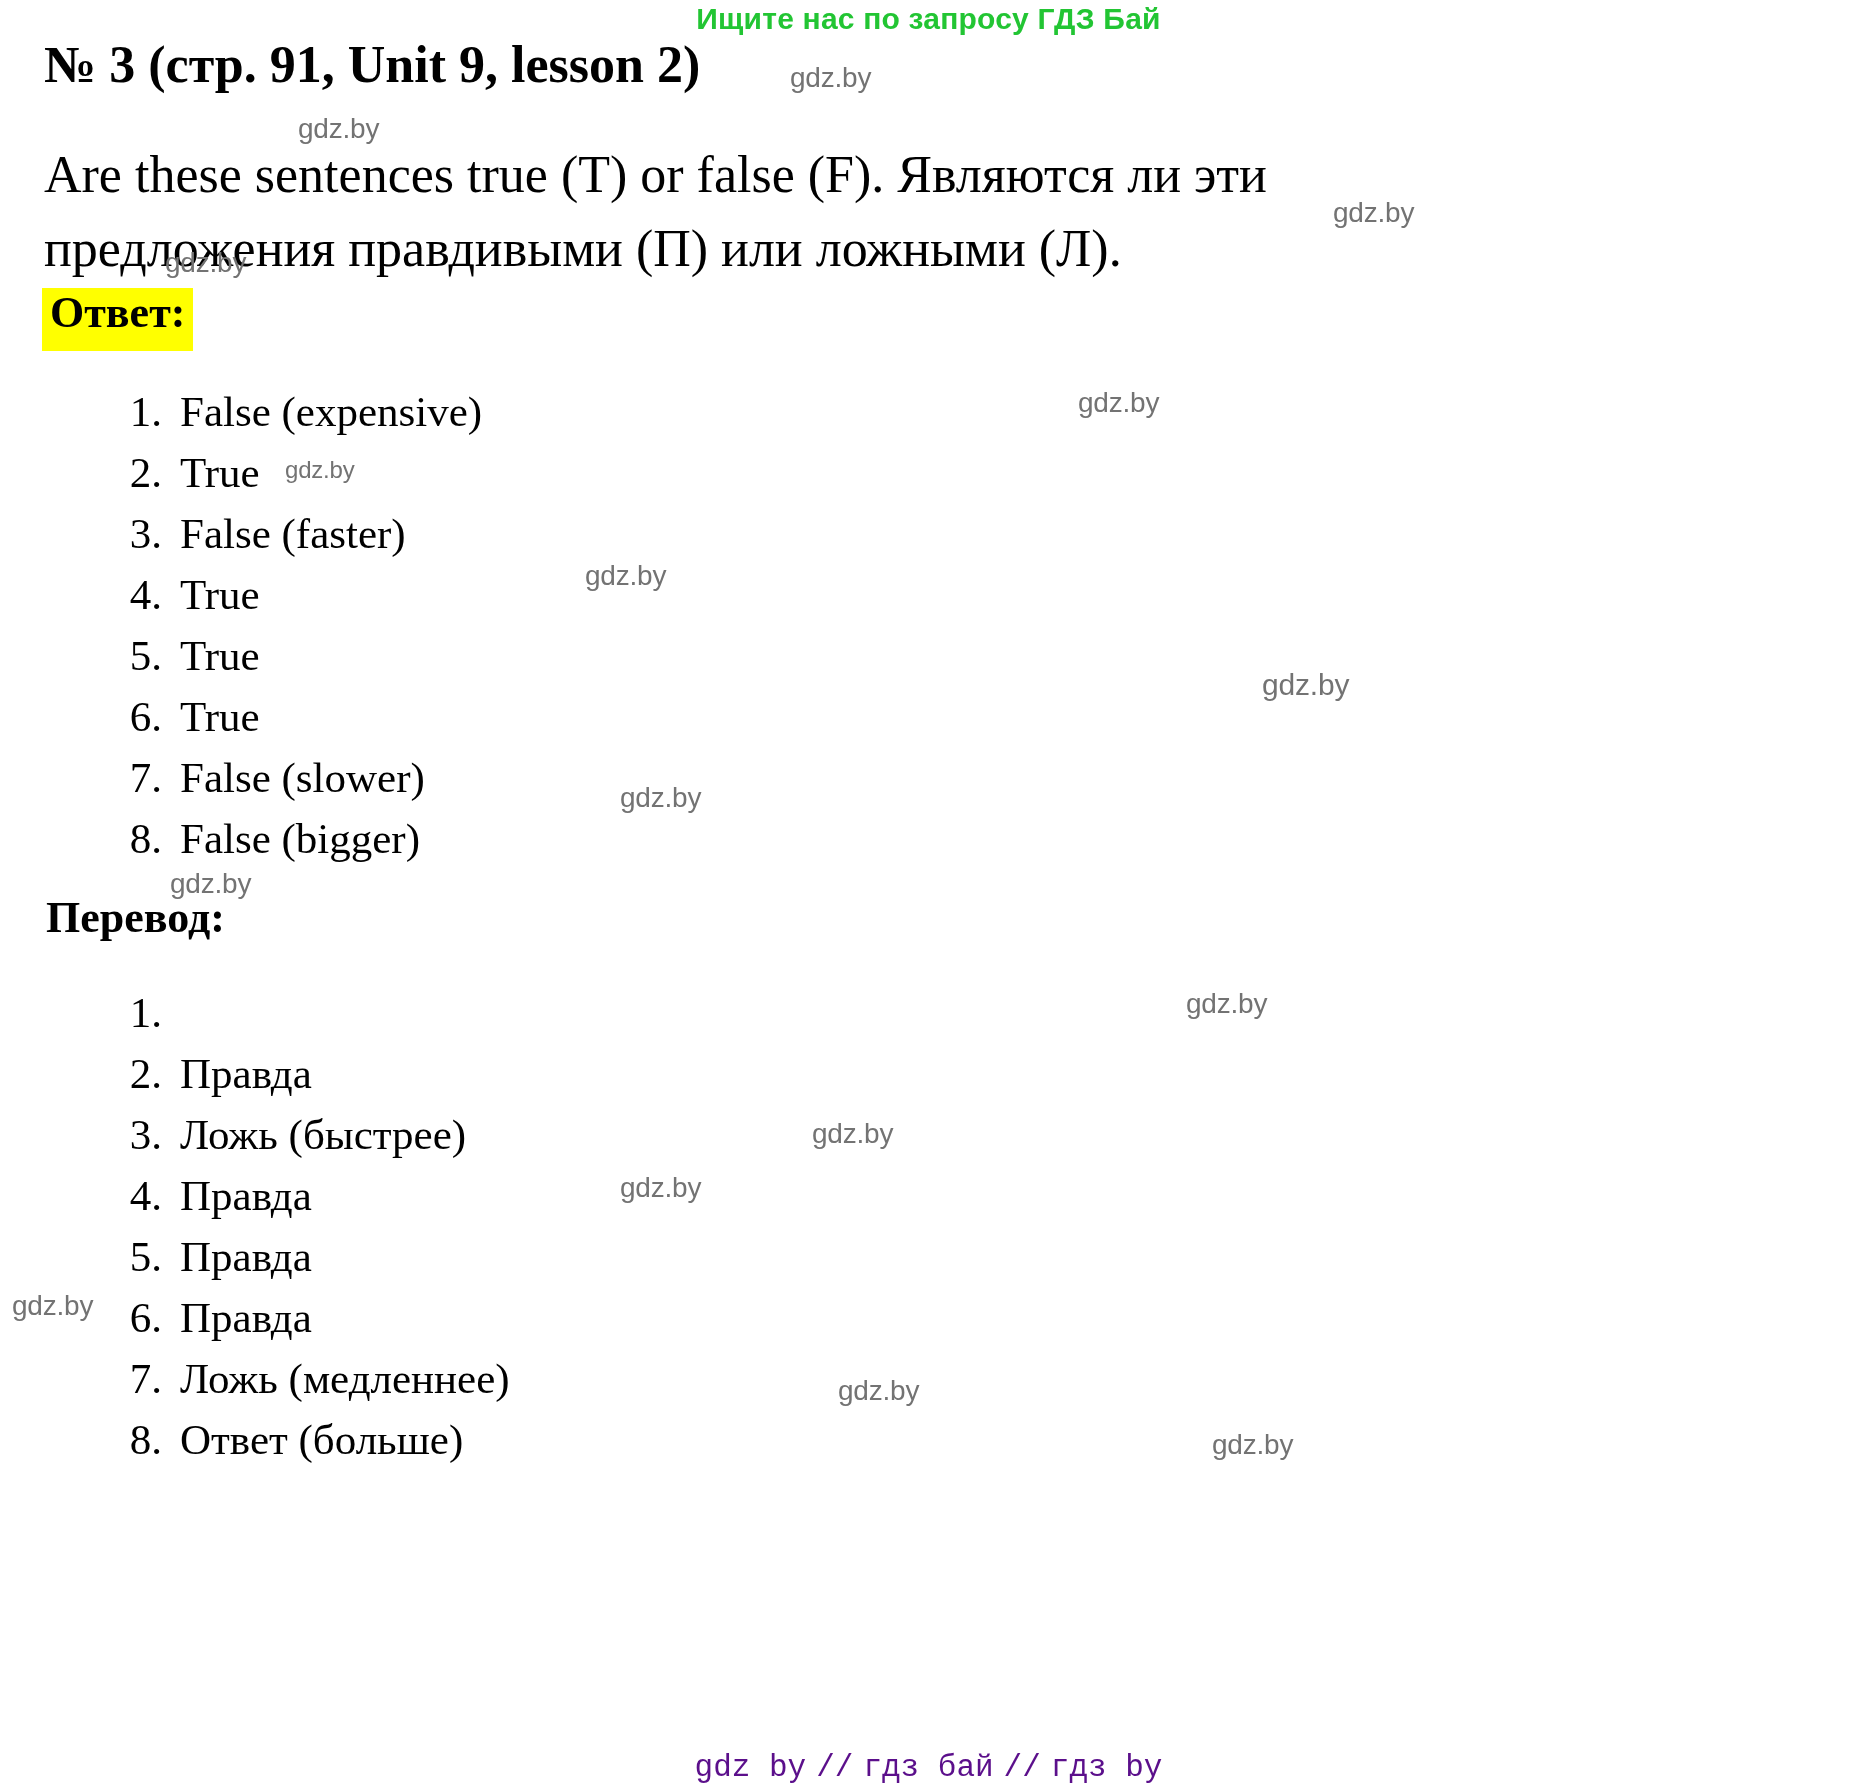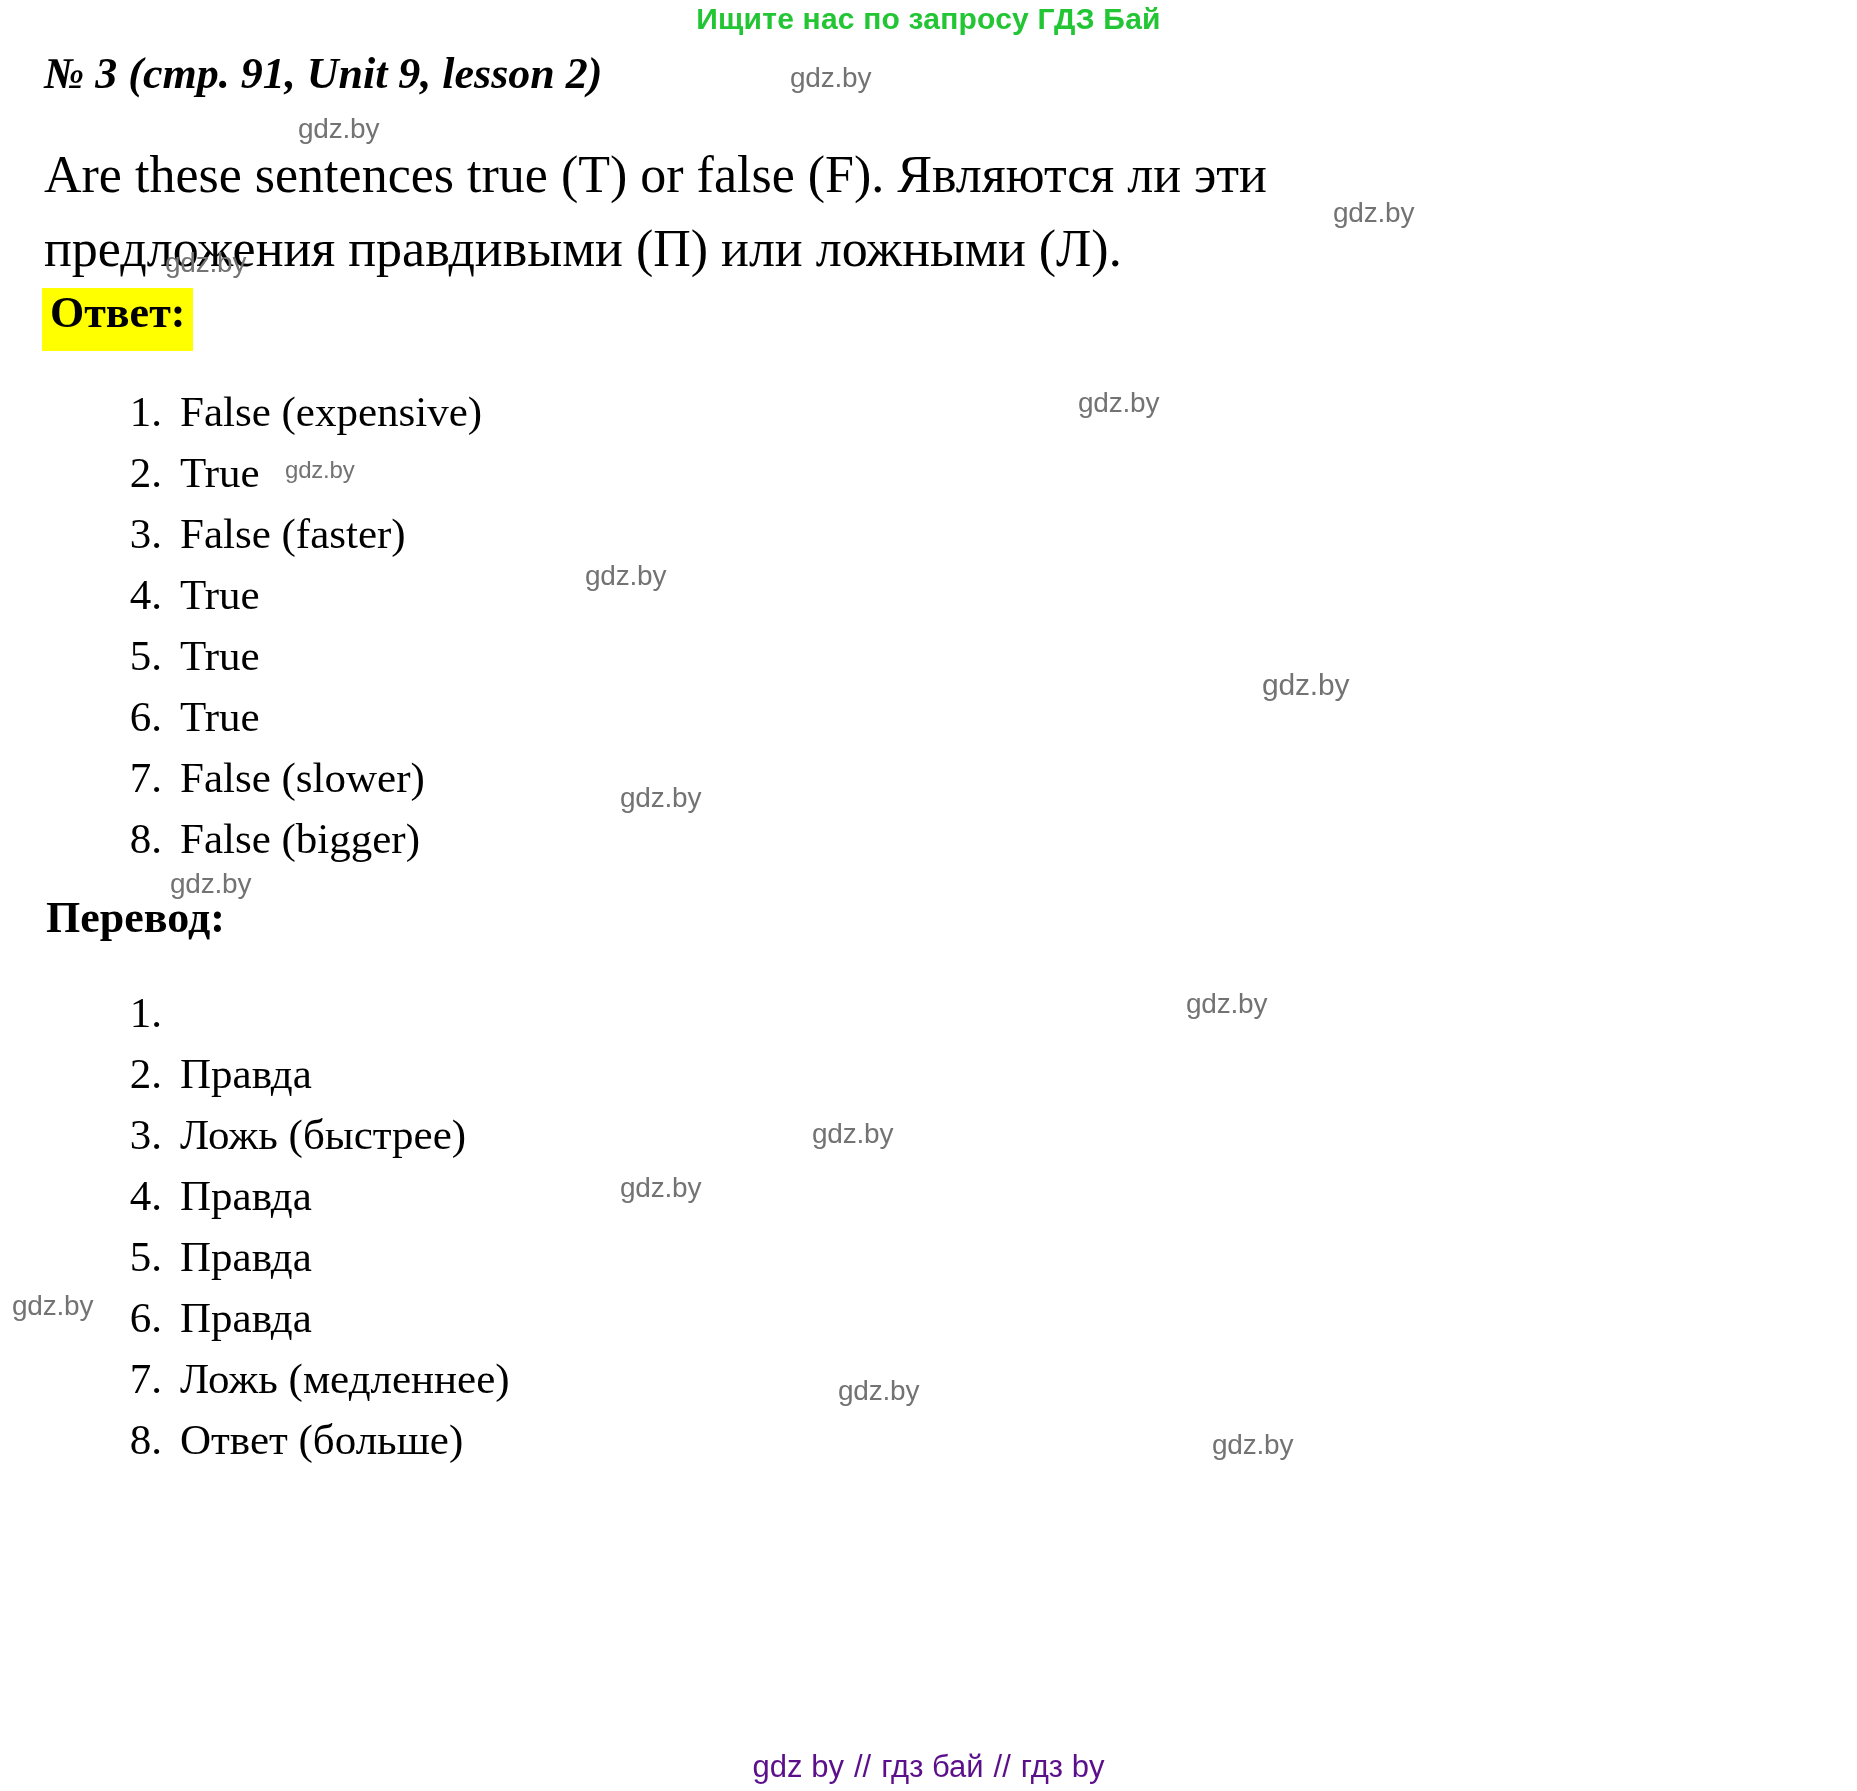--- a/index.html
+++ b/index.html
@@ -36,26 +36,25 @@
     position: absolute;
     top: 0;
     left: 0;
     width: 1857px;
     height: 1791px;
   }
 
   .exercise-title {
     position: absolute;
     left: 44px;
-    top: 52px;
-    font-size: 44px;
+    top: 39px;
+    font-size: 52px;
     font-weight: bold;
     line-height: 1.0;
     white-space: nowrap;
-    font-style: italic;
   }
 
   .task-text {
     position: absolute;
     left: 44px;
     top: 138px;
     width: 1470px;
     font-size: 52px;
     line-height: 1.42;
   }
@@ -122,21 +121,21 @@
   .wm.md { font-size: 28px; }
   .wm.lg { font-size: 30px; }
 
   
   .footer-links {
     position: absolute;
     left: 0;
     bottom: 6px;
     width: 1857px;
     text-align: center;
-    font-family: Liberation Sans, sans-serif;
+    font-family: Liberation Mono, monospace;
     font-size: 31px;
     color: #5b0f8b;
     white-space: nowrap;
   }
   .footer-links .sep { padding: 0 10px; }
 </style>
 </head>
 <body>
 
 <div class="page">

